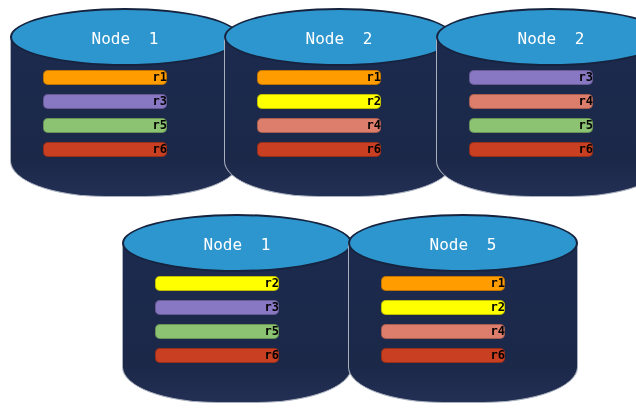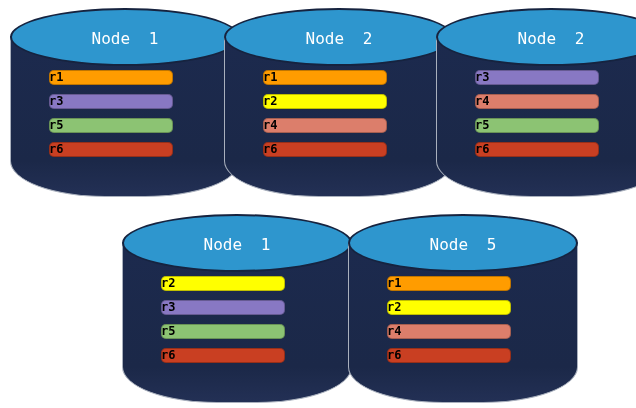--- a/index.html
+++ b/index.html
@@ -53,27 +53,27 @@
     color: #ffffff;
     font-family: "DejaVu Sans Mono", "Liberation Mono", monospace;
     font-size: 16px;
     word-spacing: 9px;
     padding-top: 3px;
     white-space: nowrap;
   }
 
   .bar {
     position: absolute;
-    left: 39px;
+    left: 33px;
     width: 124px;
     height: 15px;
     border-radius: 5px;
     display: flex;
     align-items: center;
-    justify-content: flex-start;
+    justify-content: flex-end;
     box-shadow: 0 0 0 1px rgba(0,0,0,0.25) inset;
   }
   .bar-label {
     color: #000000;
     font-family: "DejaVu Sans Mono", "Liberation Mono", monospace;
     font-size: 12px;
     font-weight: bold;
     line-height: 15px;
   }
   .slot-1 { top: 62px; }

